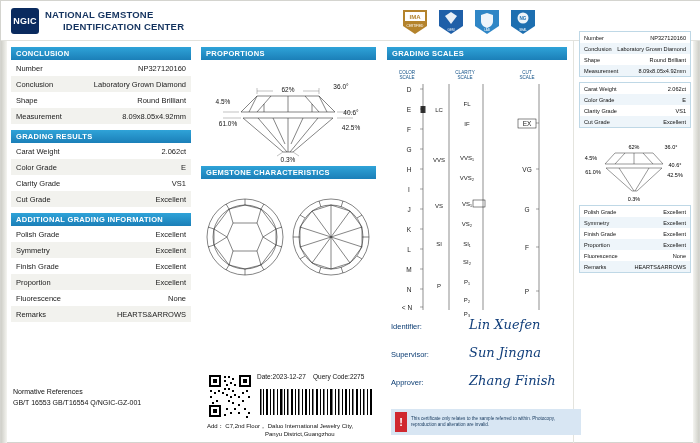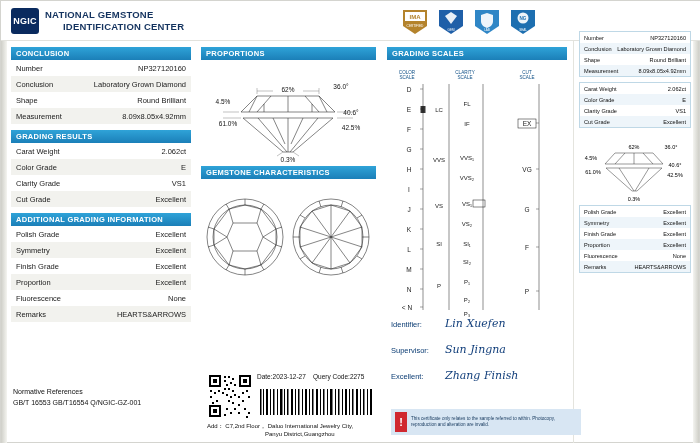--- a/index.html
+++ b/index.html
@@ -63,21 +63,21 @@
   .prop-figure { position:relative; height:106px; }
   .clarity-figure { position:relative; height:120px; }
 
   
   .col-scale { position:absolute; left:386px; top:46px; width:180px; }
   .scale-wrap { position:relative; height:260px; }
 
   .sig-area { position:absolute; left:390px; top:316px; width:190px; }
   .sig-row { display:flex; align-items:baseline; margin-bottom:13px;}
   .sig-label { width:54px; font-size:7.5px; color:#0b3c73;}
-  .sig-name { font-family:"DejaVu Serif", serif; font-style:italic; font-size:11px; color:#123f7b;}
+  .sig-name { font-family:"DejaVu Serif", serif; font-style:italic; font-size:13px; color:#123f7b;margin-left:24px;}
 
   .notice {
     position:absolute; left:390px; top:408px; width:190px; height:26px;
     background:#d8e6f3; display:flex; align-items:center; gap:4px; padding:2px 4px;
   }
   .notice .bang {
     width:12px;height:20px;background:#d0282f;color:#fff;font-weight:bold;
     display:flex;align-items:center;justify-content:center;font-size:11px;flex:0 0 12px;
   }
   .notice p { margin:0; font-size:4.6px; line-height:1.35; color:#1d3f63;}
@@ -475,21 +475,21 @@
   <div class="sig-area">
     <div class="sig-row">
       <span class="sig-label">Identifier:</span>
       <span class="sig-name">Lin Xuefen</span>
     </div>
     <div class="sig-row">
       <span class="sig-label">Supervisor:</span>
       <span class="sig-name">Sun Jingna</span>
     </div>
     <div class="sig-row">
-      <span class="sig-label">Excellent:</span>
+      <span class="sig-label">Approver:</span>
       <span class="sig-name">Zhang Finish</span>
     </div>
   </div>
 
   <div class="notice">
     <div class="bang">!</div>
     <p>This certificate only relates to the sample referred to within. Photocopy, reproduction and alteration are invalid.</p>
   </div>
 
   <div class="qr">

